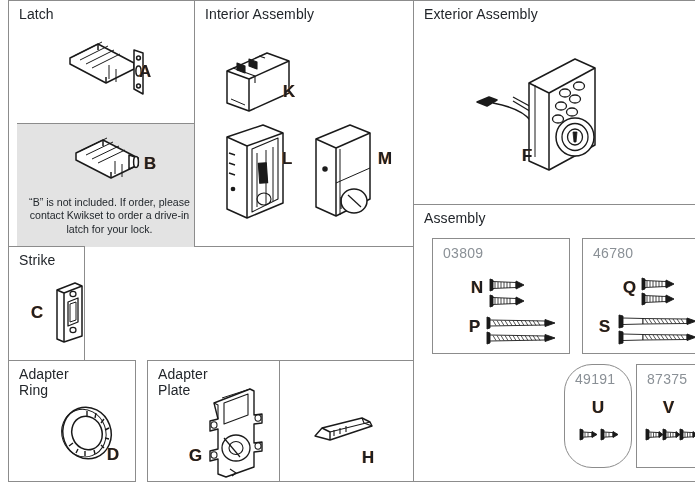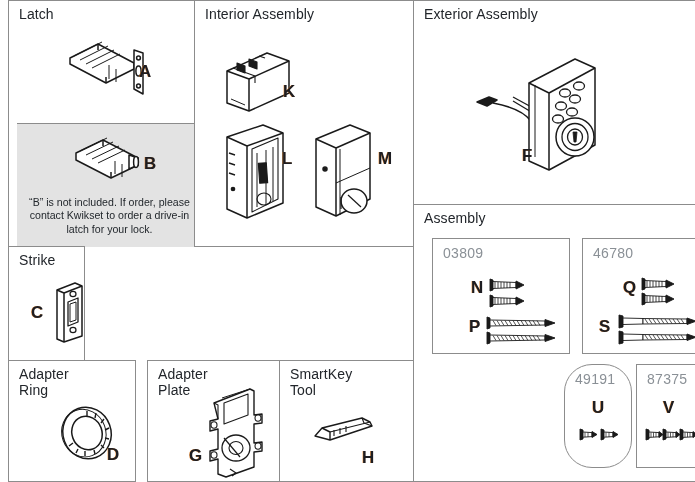--- a/index.html
+++ b/index.html
@@ -377,22 +377,20 @@
           <ellipse cx="36" cy="67" rx="7" ry="6.5" stroke-width="1.1" fill="#fff"></ellipse>
           <path d="M24 57 L40 76" stroke-width="1.2"></path>
           <path d="M30 88 L36 92 L32 95" stroke-width="1.2"></path>
         </g>
       </svg>
     </div>
     <div class="lbl" style="left:41px;top:85px;">G</div>
   </div>
 
   <div class="panel bd" style="left:271px;top:360px;width:135px;height:122px;">
-    <div class="title">SmartKey
-Tool</div>
     <div class="art" style="left:32px;top:55px;">
       <svg width="70" height="34" viewBox="0 0 70 34">
         <g fill="none" stroke="#1a1a1a" stroke-width="1.4" stroke-linejoin="round">
           <path d="M3 20 L10 12 L50 2 L58 6 L60 10 L18 24 Z" fill="#fff"></path>
           <path d="M10 12 L18 16 L18 24"></path>
           <path d="M18 16 L58 6" stroke-width="1.1"></path>
           <path d="M22 14 L22 20 M28 12 L28 18 M34 10 L34 16" stroke-width="1.1"></path>
           <path d="M50 2 L52 7 L60 10" stroke-width="1.1"></path>
         </g>
       </svg>

